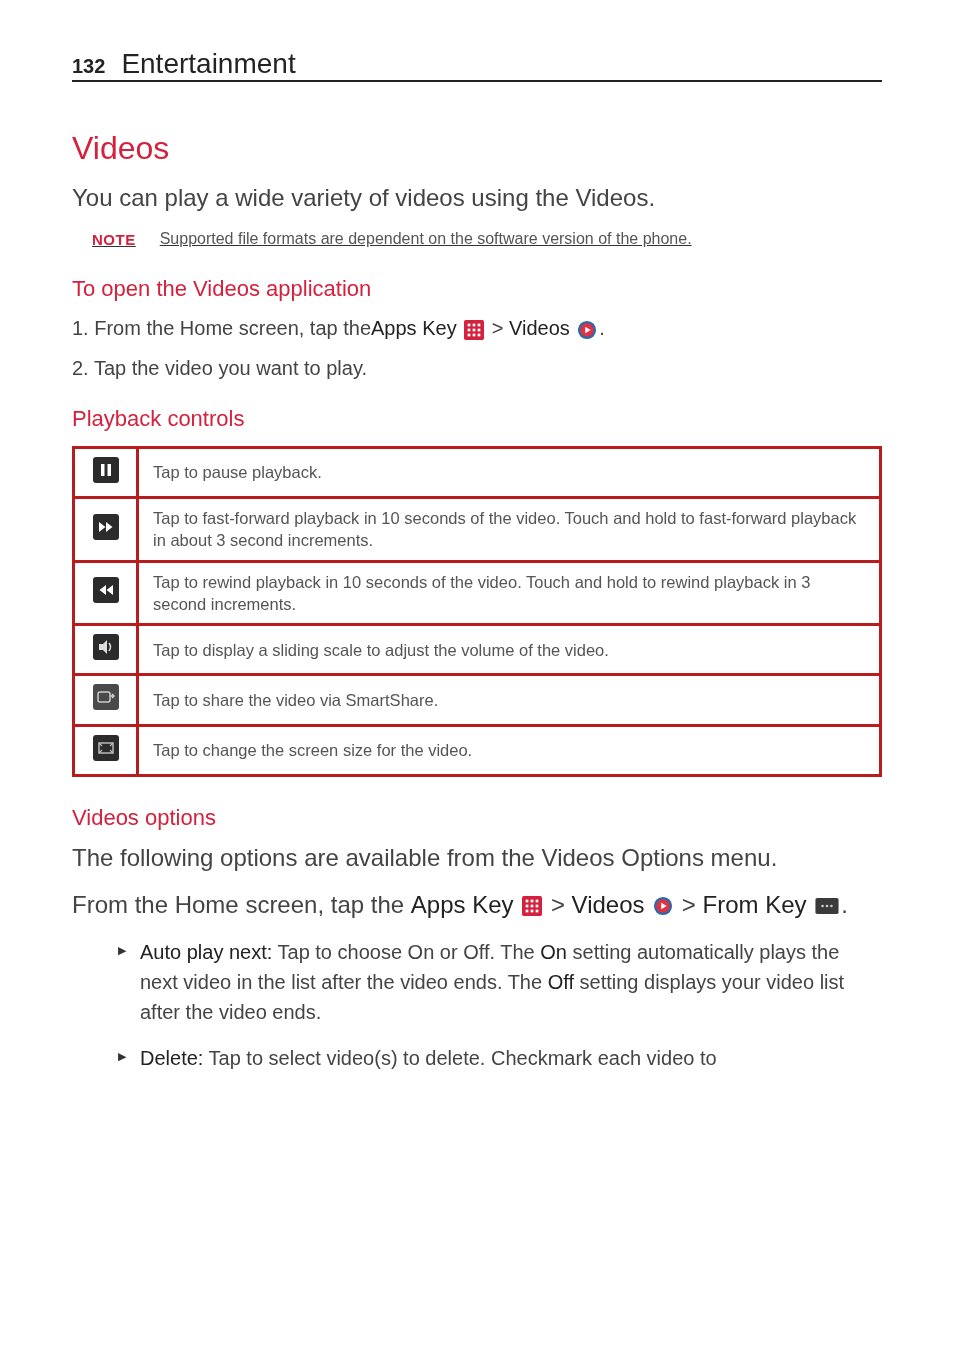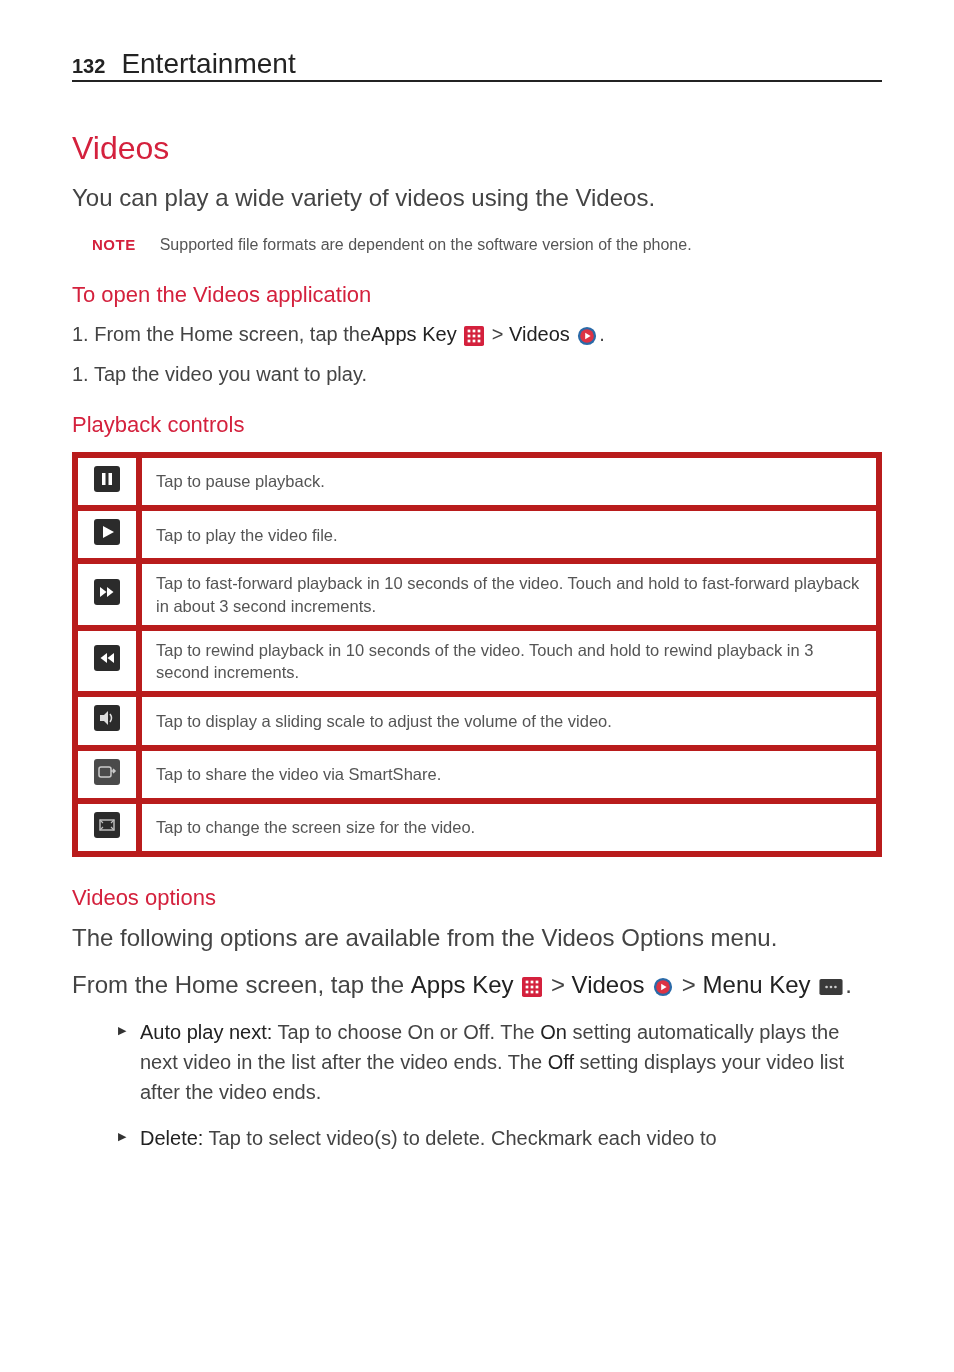--- a/index.html
+++ b/index.html
@@ -3,31 +3,31 @@
 <meta charset="utf-8">
 <style>
   * { box-sizing: border-box; margin: 0; padding: 0; }
   html, body { width: 954px; background: #fff; font-family: "Helvetica Neue", Arial, sans-serif; color: #333; }
   .page { padding: 48px 72px 60px 72px; }
   .hdr-row { display: flex; align-items: baseline; border-bottom: 2.5px solid #232323; margin-bottom: 48px; }
   .page-num { font-size: 20px; font-weight: 600; color: #232323; margin-right: 16px; }
   .hdr-title { font-size: 28px; color: #232323; font-weight: 400; }
   h1.red { color: #d4213d; font-size: 32px; font-weight: 500; margin-bottom: 14px; }
   p.body { font-size: 24px; color: #444; line-height: 1.45; margin-bottom: 12px; font-weight: 300; }
-  .note-row { display: flex; align-items: flex-start; margin: 20px 0 28px 20px; }
+  .note-row { display: flex; align-items: flex-end; margin: 14px 0 28px 20px; text-decoration: underline; }
   .note-label { color: #d4213d; font-weight: 700; font-size: 15px; margin-right: 24px; letter-spacing: 0.5px; }
   .note-text { font-size: 16px; color: #555; font-weight: 300; }
   h2.red { color: #d4213d; font-size: 22px; font-weight: 500; margin-top: 16px; margin-bottom: 10px; }
   ol.steps { list-style: none; margin-bottom: 22px; }
   ol.steps li { font-size: 20px; color: #444; line-height: 1.6; margin-bottom: 8px; font-weight: 300; }
   ol.steps .num { display: inline-block; }
   .bold-inl { font-weight: 500; color: #222; }
   .icon-inline { display: inline-flex; vertical-align: middle; margin: 0 2px; }
   table.controls { width: 100%; border-collapse: collapse; margin: 14px 0 28px 0; }
-  table.controls td { border: 6px solid #b91c1c; padding: 8px 14px; font-size: 16.5px; color: #555; vertical-align: middle; font-weight: 300; line-height: 1.35; }
+  table.controls td { border: 3px solid #b91c1c; padding: 8px 14px; font-size: 16.5px; color: #555; vertical-align: middle; font-weight: 300; line-height: 1.35; }
   table.controls td.icon-cell { width: 64px; text-align: center; }
   .icon-box { width: 26px; height: 26px; display: inline-block; }
   ul.bullets { list-style: none; margin-left: 46px; margin-top: 14px; }
   ul.bullets li { position: relative; padding-left: 22px; font-size: 20px; color: #444; line-height: 1.5; margin-bottom: 16px; font-weight: 300; }
   ul.bullets li::before { content: "▶"; position: absolute; left: 0; top: 5px; font-size: 11px; color: #333; }
 </style>
 </head>
 <body>
 
 <svg width="0" height="0" style="position:absolute">
@@ -139,38 +139,32 @@
           <svg width="20" height="20">
             <use href="#ico-apps"></use>
           </svg>
         </span><span> &gt; </span><span class="bold-inl">Videos</span>
       <span class="icon-inline">
           <svg width="20" height="20">
             <use href="#ico-videos"></use>
           </svg>
         </span><span>.</span>
     </li>
-    <li>1.  Tap the video you want to play.</li>
+    <li>2.  Tap the video you want to play.</li>
   </ol>
 
   <h2 class="red">Playback controls</h2>
 
   <table class="controls">
     <tbody>
         <tr>
       <td class="icon-cell"><svg class="icon-box">
               <use href="#ico-pause"></use>
             </svg></td>
       <td>Tap to pause playback.</td>
-    </tr>
-    <tr>
-      <td class="icon-cell"><svg class="icon-box">
-              <use href="#ico-play"></use>
-            </svg></td>
-      <td>Tap to play the video file.</td>
     </tr>
     <tr>
       <td class="icon-cell"><svg class="icon-box">
               <use href="#ico-ff"></use>
             </svg></td>
       <td>Tap to fast-forward playback in 10 seconds of the video. Touch and hold to fast-forward playback in about 3 second increments.</td>
     </tr>
     <tr>
       <td class="icon-cell"><svg class="icon-box">
               <use href="#ico-rw"></use>
@@ -205,21 +199,21 @@
     <span>From the Home screen, tap the </span><span class="bold-inl">Apps Key</span>
     <span class="icon-inline">
         <svg width="20" height="20">
           <use href="#ico-apps"></use>
         </svg>
       </span><span> &gt; </span><span class="bold-inl">Videos</span>
     <span class="icon-inline">
         <svg width="20" height="20">
           <use href="#ico-videos"></use>
         </svg>
-      </span><span> &gt; </span><span class="bold-inl">Menu Key</span>
+      </span><span> &gt; </span><span class="bold-inl">From Key</span>
     <span class="icon-inline">
         <svg width="24" height="16">
           <use href="#ico-menu"></use>
         </svg>
       </span><span>.</span>
   </p>
 
   <ul class="bullets">
     <li>
       <span class="bold-inl">Auto play next:</span><span> Tap to choose On or Off. The </span><span class="bold-inl">On</span><span> setting automatically plays the next video in the list after the video ends. The </span><span class="bold-inl">Off</span><span> setting displays your video list after the video ends.</span>

